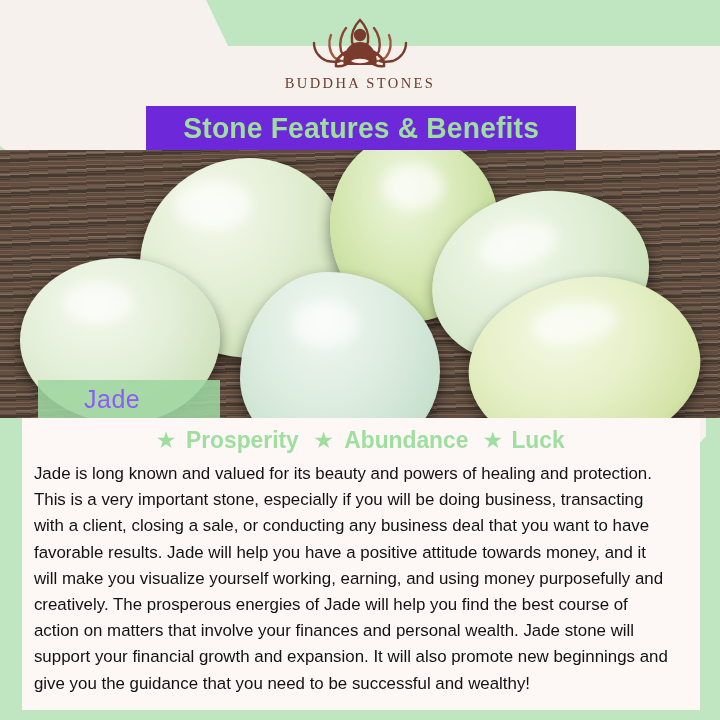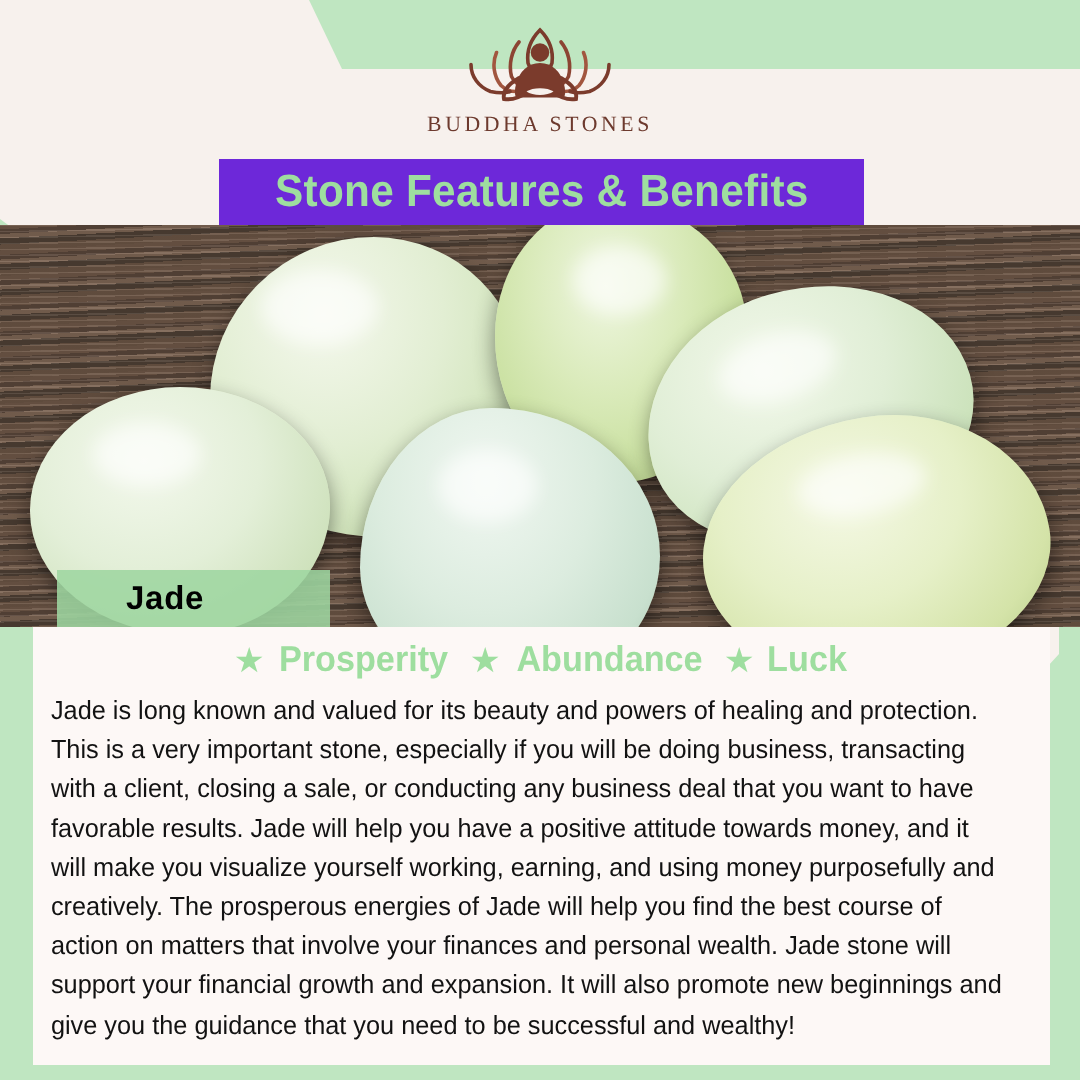--- a/index.html
+++ b/index.html
@@ -154,23 +154,23 @@
     width: 182px;
     height: 38px;
     background: rgba(158, 214, 160, 0.88);
     z-index: 5;
     display: flex;
     align-items: center;
     padding-left: 46px;
     box-sizing: border-box;
   }
   .jade-label-text {
-    color: #000000;
-    font-weight: bold;
-    font-size: 22px;
+    color: #8b5cf6;
+    font-weight: normal;
+    font-size: 25px;
     letter-spacing: 0.5px;
   }
 
   
   .content {
     position: absolute;
     left: 22px;
     top: 418px;
     width: 678px;
     height: 292px;

